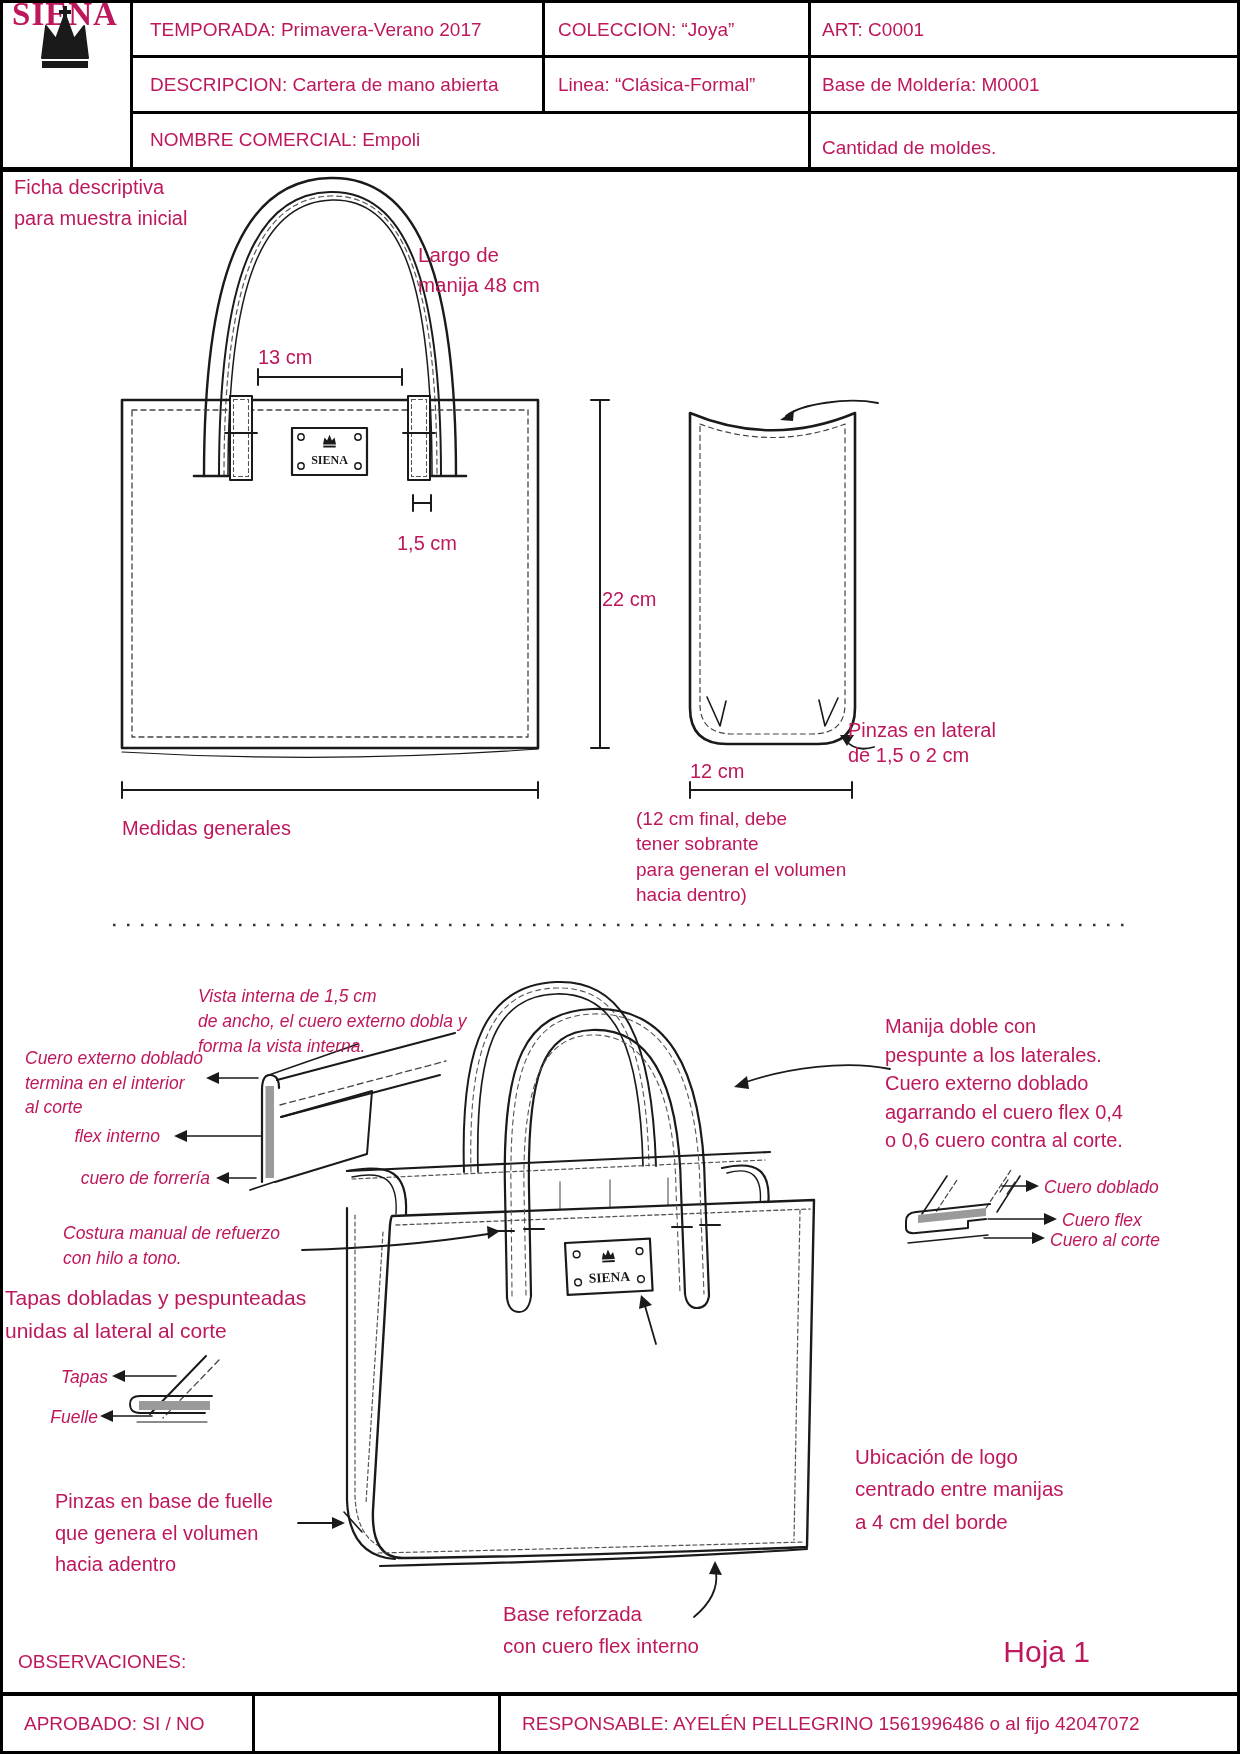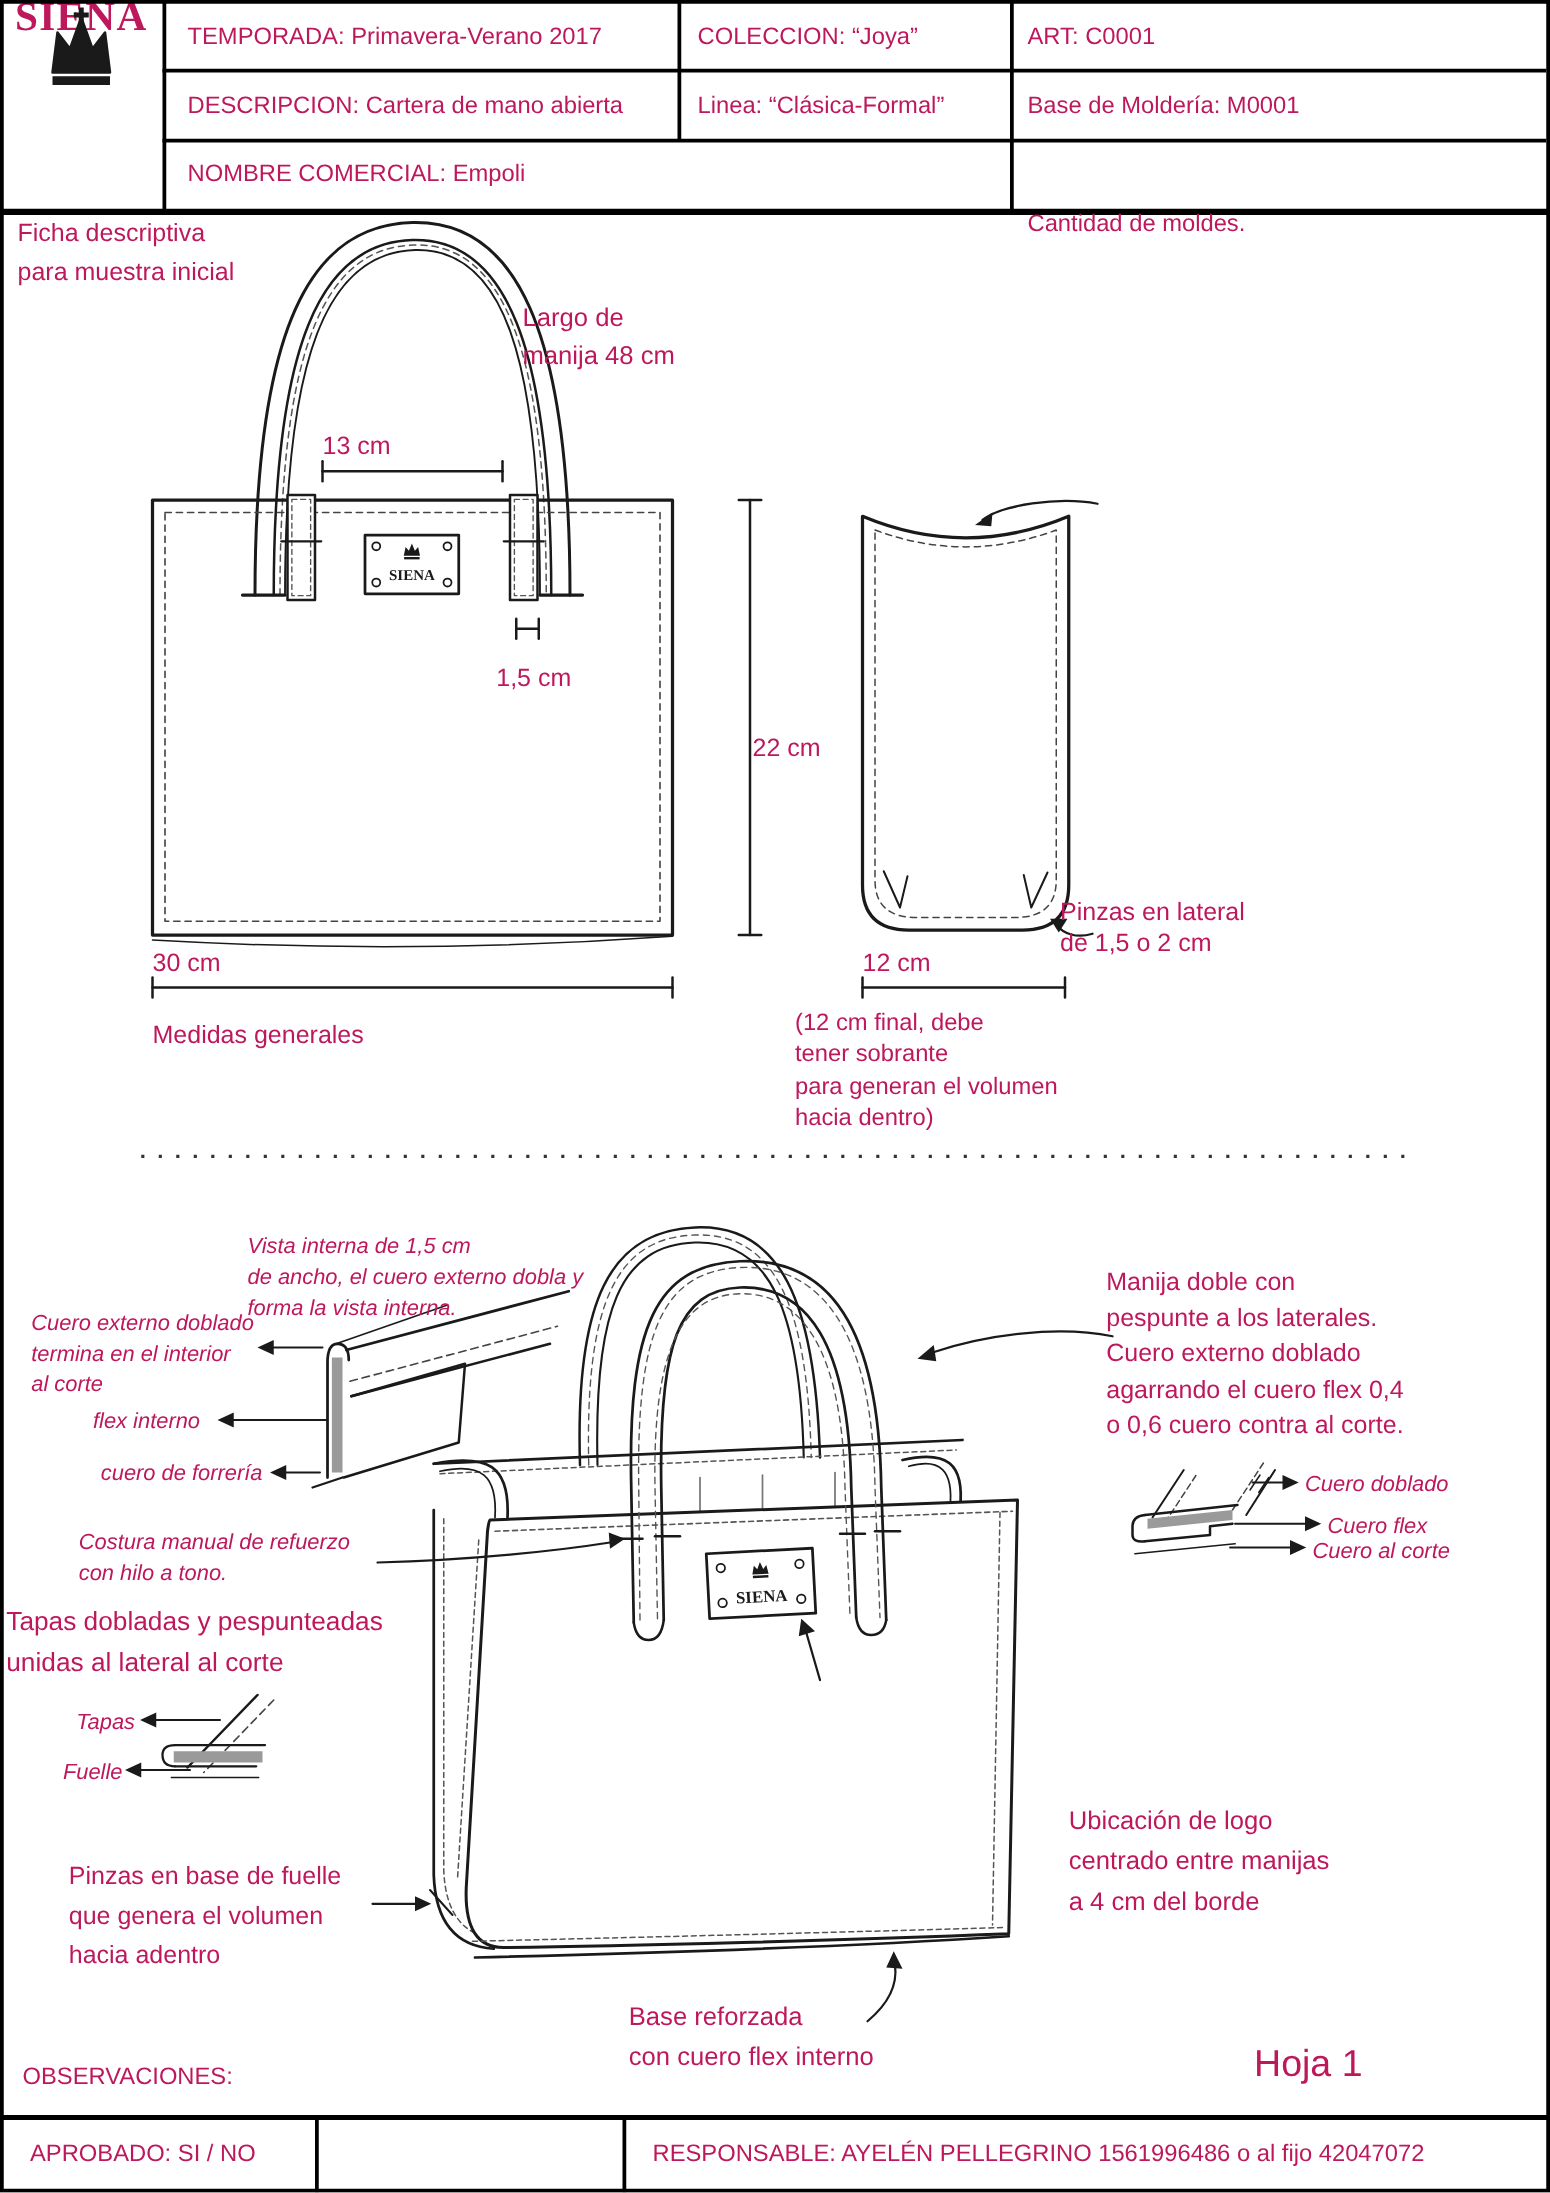--- a/index.html
+++ b/index.html
@@ -41,21 +41,21 @@
   <div class="line" style="left:130px;top:111px;width:1107px;height:3px;"></div>
   <div class="line" style="left:0;top:167px;width:1240px;height:5px;"></div>
 
   <div class="cell" style="left:150px;top:19px;">TEMPORADA: Primavera-Verano 2017</div>
   <div class="cell" style="left:558px;top:19px;">COLECCION: “Joya”</div>
   <div class="cell" style="left:822px;top:19px;">ART: C0001</div>
   <div class="cell" style="left:150px;top:74px;">DESCRIPCION: Cartera de mano abierta</div>
   <div class="cell" style="left:558px;top:74px;">Linea: “Clásica-Formal”</div>
   <div class="cell" style="left:822px;top:74px;">Base de Moldería: M0001</div>
   <div class="cell" style="left:150px;top:129px;">NOMBRE COMERCIAL: Empoli</div>
-  <div class="cell" style="left:822px;top:137px;margin-top:32px;">Cantidad de moldes.</div>
+  <div class="cell" style="left:822px;top:137px;">Cantidad de moldes.</div>
 
   <svg width="1240" height="1754" viewBox="0 0 1240 1754" fill="none" stroke="#1a1a1a" stroke-linecap="round" stroke-linejoin="round">
     <defs>
       <g id="crown-sm">
         <path d="M0.5,10.5 L2,3.5 L4.6,6.6 L7,0.8 L9.4,6.6 L12,3.5 L13.5,10.5 Z" fill="#1a1a1a" stroke="none"></path>
         <rect x="0.8" y="11.6" width="12.4" height="1.9" fill="#1a1a1a" stroke="none"></rect>
       </g>
     </defs>
 
     <g>
@@ -247,21 +247,20 @@
     </g>
   </svg>
 
   <div class="ann" style="left:14px;top:172px;width:220px;line-height:1.55;">Ficha descriptiva
 para muestra inicial</div>
   <div class="ann c" style="left:418px;top:240px;width:165px;line-height:1.45;font-size:20.5px;">Largo de
 manija 48 cm</div>
   <div class="ann c" style="left:258px;top:344px;width:144px;">13 cm</div>
   <div class="ann c" style="left:397px;top:530px;width:100px;">1,5 cm</div>
   <div class="ann" style="left:602px;top:586px;">22 cm</div>
-  <div class="ann c" style="left:122px;top:758px;width:416px;">30 cm</div>
   <div class="ann c" style="left:122px;top:815px;width:416px;">Medidas generales</div>
   <div class="ann c" style="left:690px;top:758px;width:162px;">12 cm</div>
   <div class="ann c" style="left:636px;top:806px;width:270px;font-size:19px;line-height:1.33;">(12 cm final, debe
 tener sobrante
 para generan el volumen
 hacia dentro)</div>
   <div class="ann c" style="left:848px;top:718px;width:185px;line-height:1.26;">Pinzas en lateral
 de 1,5 o 2 cm</div>
 
   <div class="ann c it" style="left:198px;top:984px;width:285px;line-height:1.42;">Vista interna de 1,5 cm

